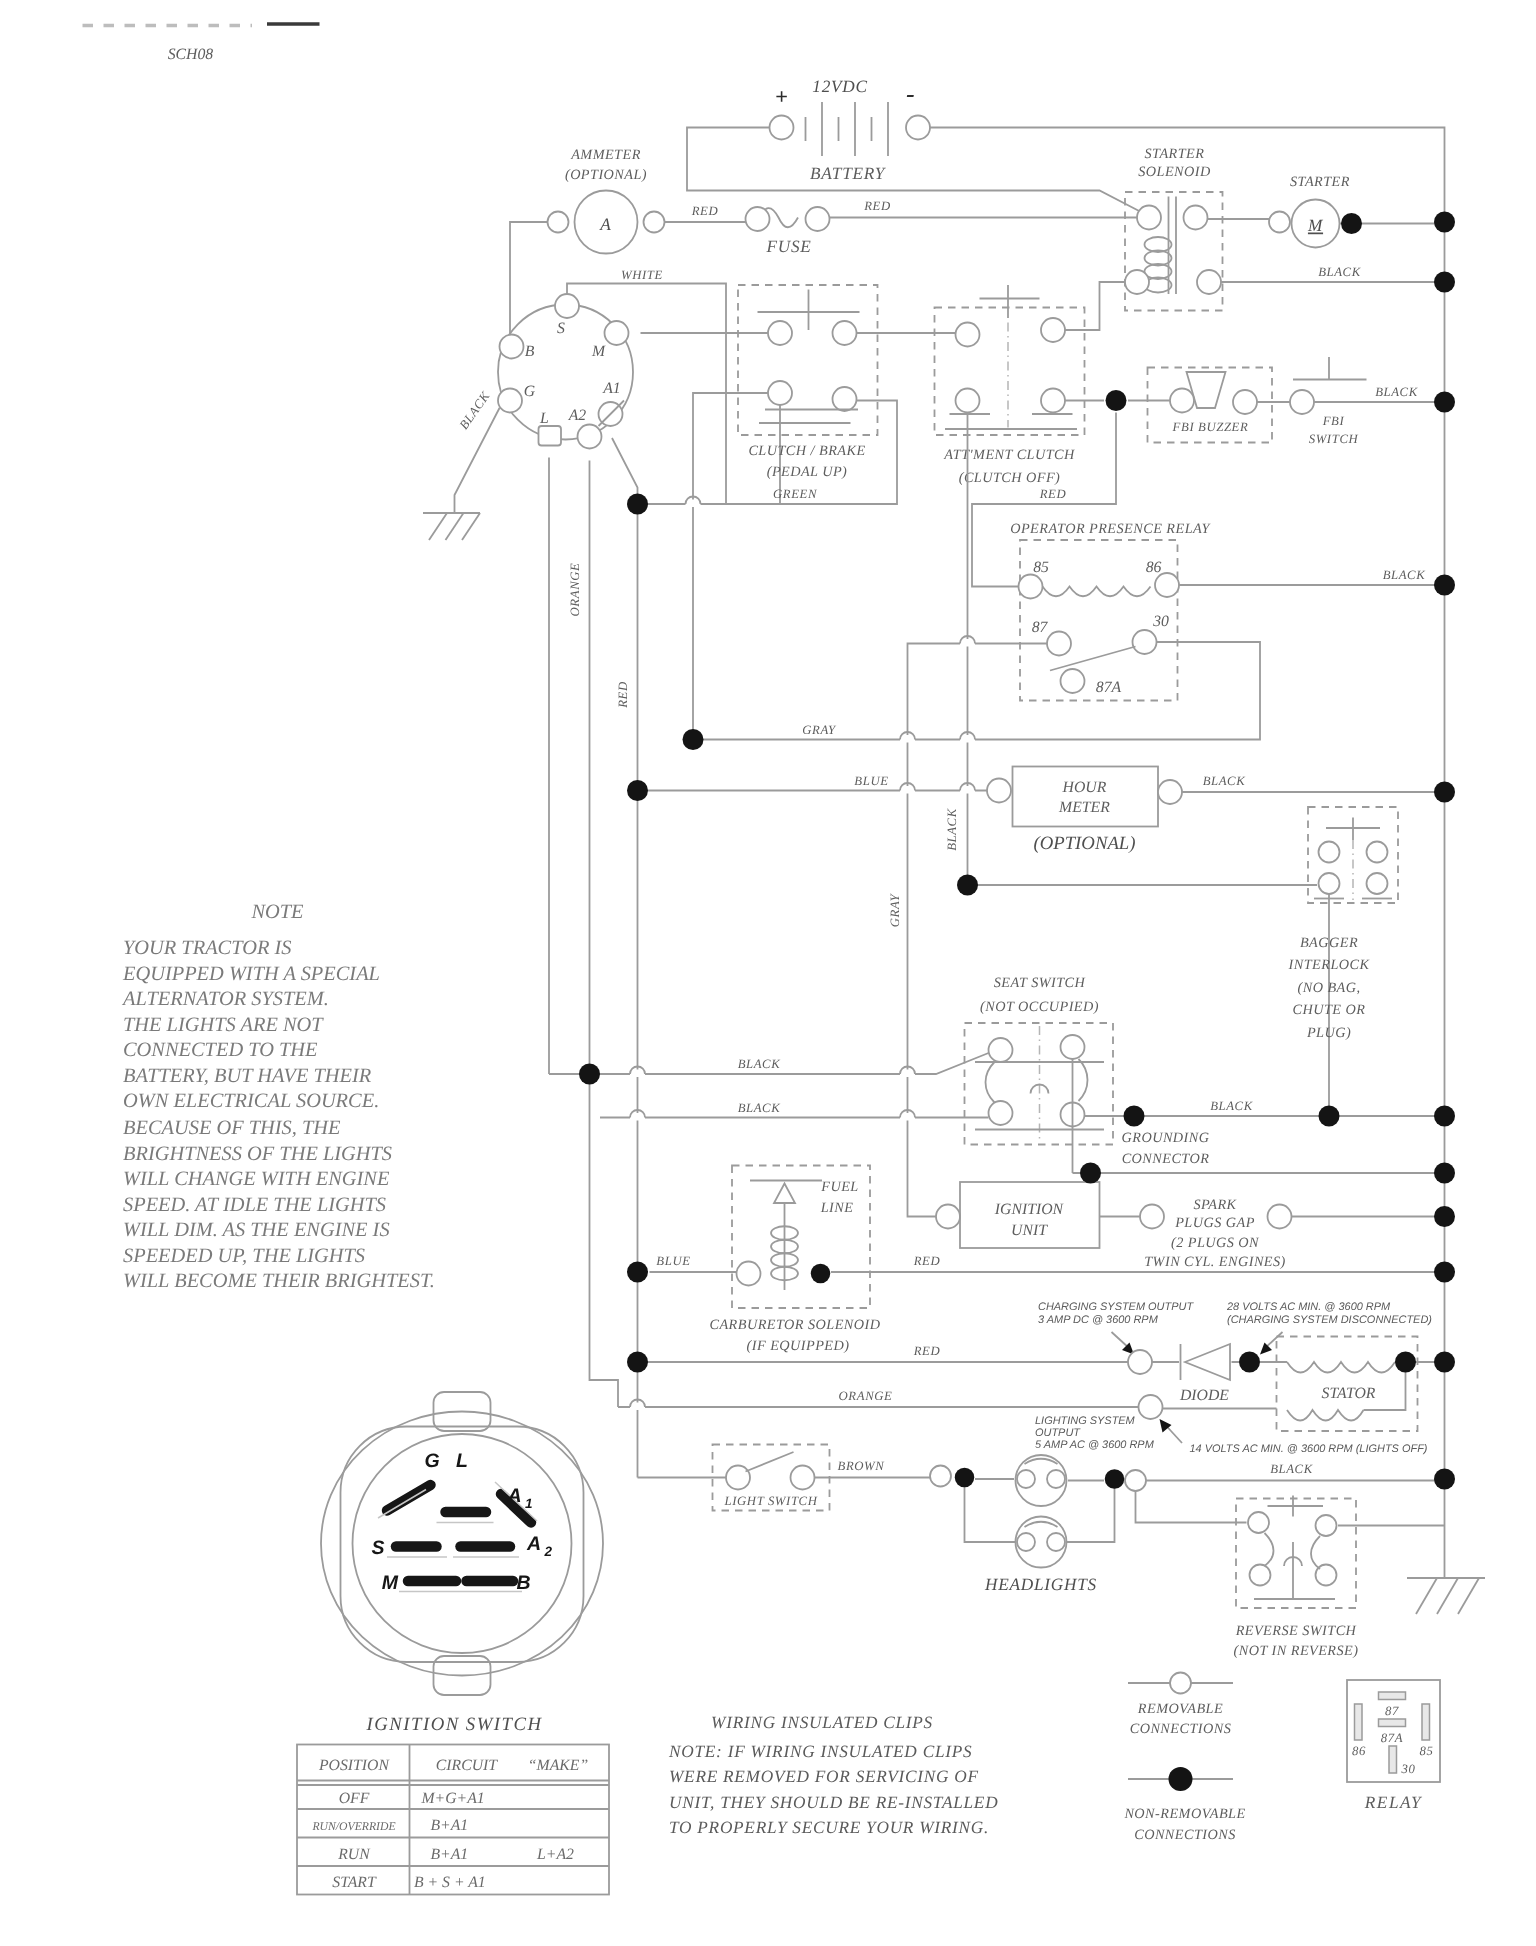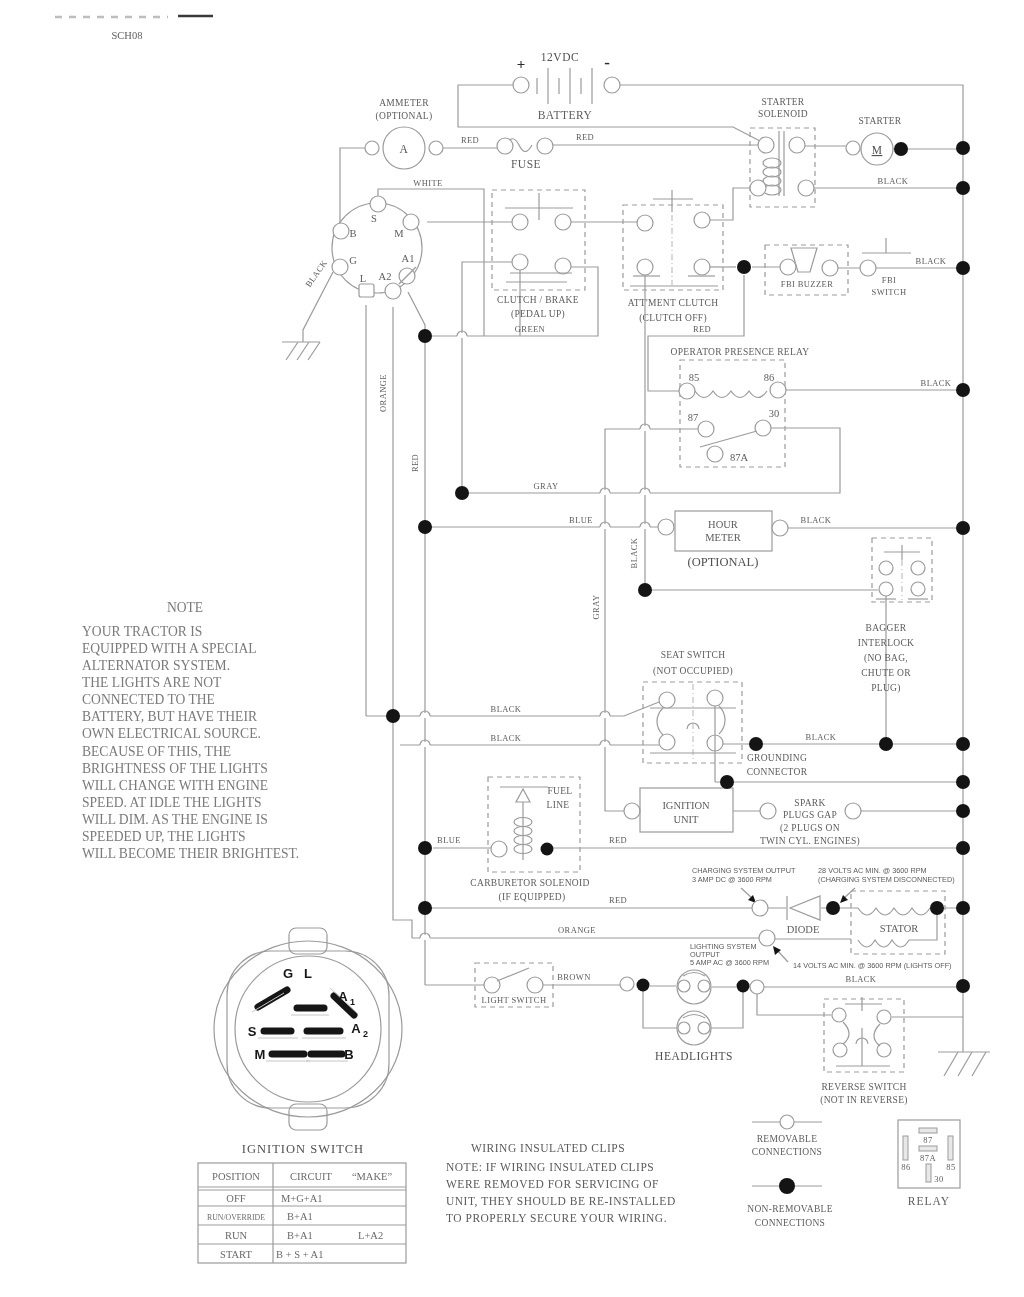--- a/index.html
+++ b/index.html
@@ -1,16 +1,16 @@
 <!DOCTYPE html>
 <html><head>
 <meta charset="utf-8">
 <style>
   html,body{margin:0;padding:0;background:#fff;}
-  #page{position:relative;width:1024px;height:1297px;background:#fff;overflow:hidden;}
+  #page{position:relative;width:1024px;height:1297px;background:#fff;overflow:hidden;font-style:italic;}
   svg{display:block;}
   .wire{stroke:#9b9b9b;stroke-width:1.2;fill:none;}
   .dash{stroke:#9b9b9b;stroke-width:1.2;fill:none;stroke-dasharray:5 4;}
   .dashdot{stroke:#b5b5b5;stroke-width:1;fill:none;stroke-dasharray:6 3 1 3;}
   .comp{stroke:#9b9b9b;stroke-width:1.2;fill:none;}
   .term{stroke:#9b9b9b;stroke-width:1.2;fill:#fff;}
   .dot{fill:#141414;stroke:none;}
   .mask{fill:#fff;stroke:none;}
   text{font-family:"Liberation Serif","DejaVu Serif",serif;fill:#5d5d5d;}
   .t8{font-size:8.5px;letter-spacing:.4px;}

